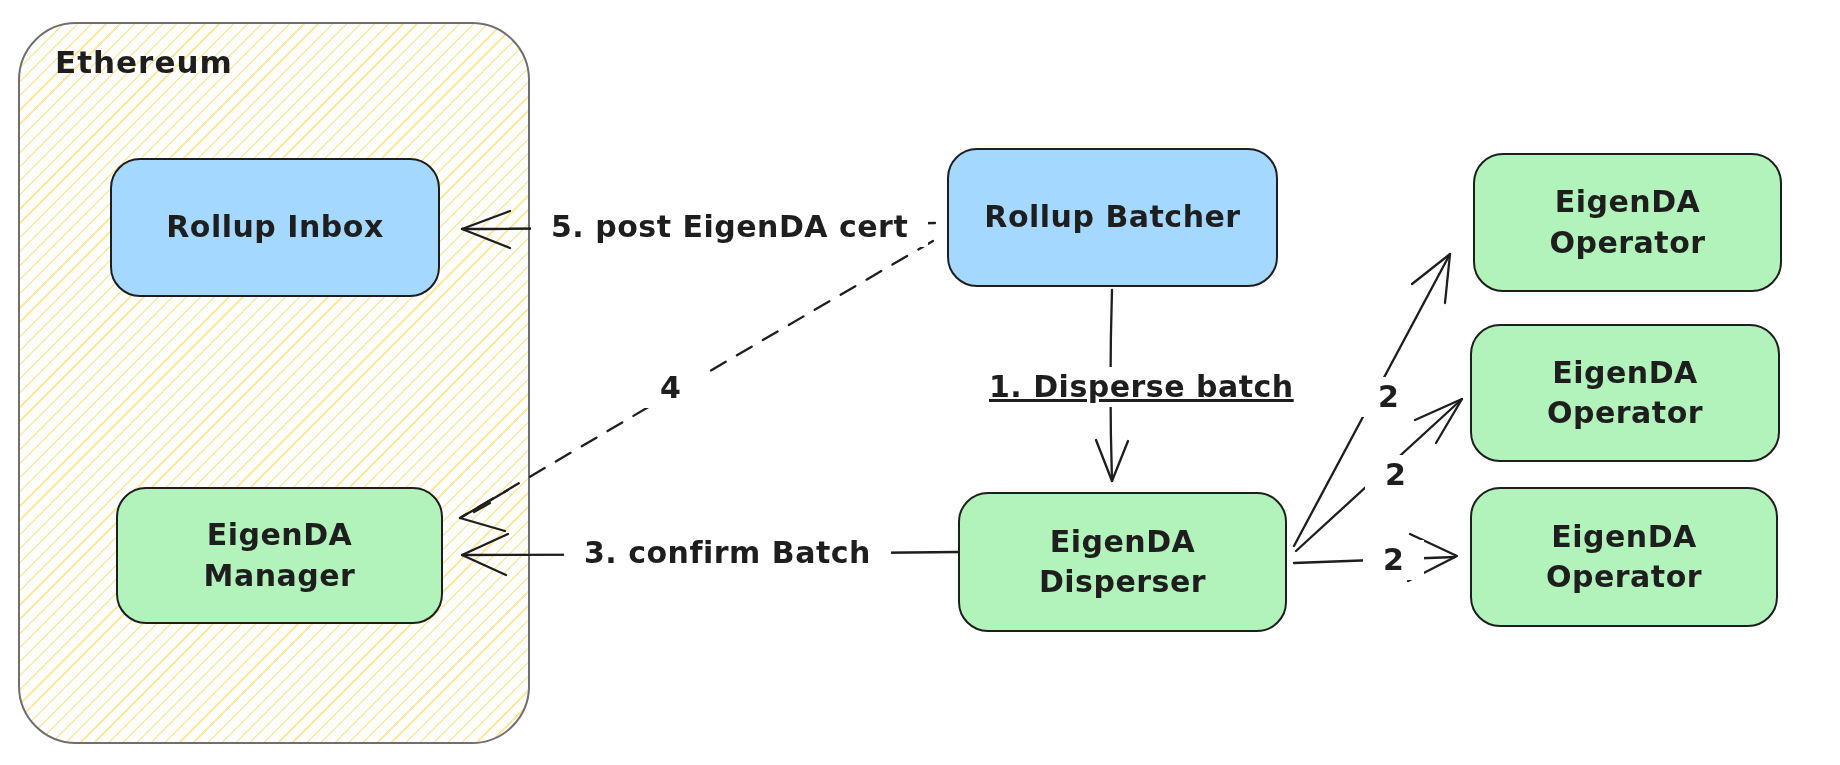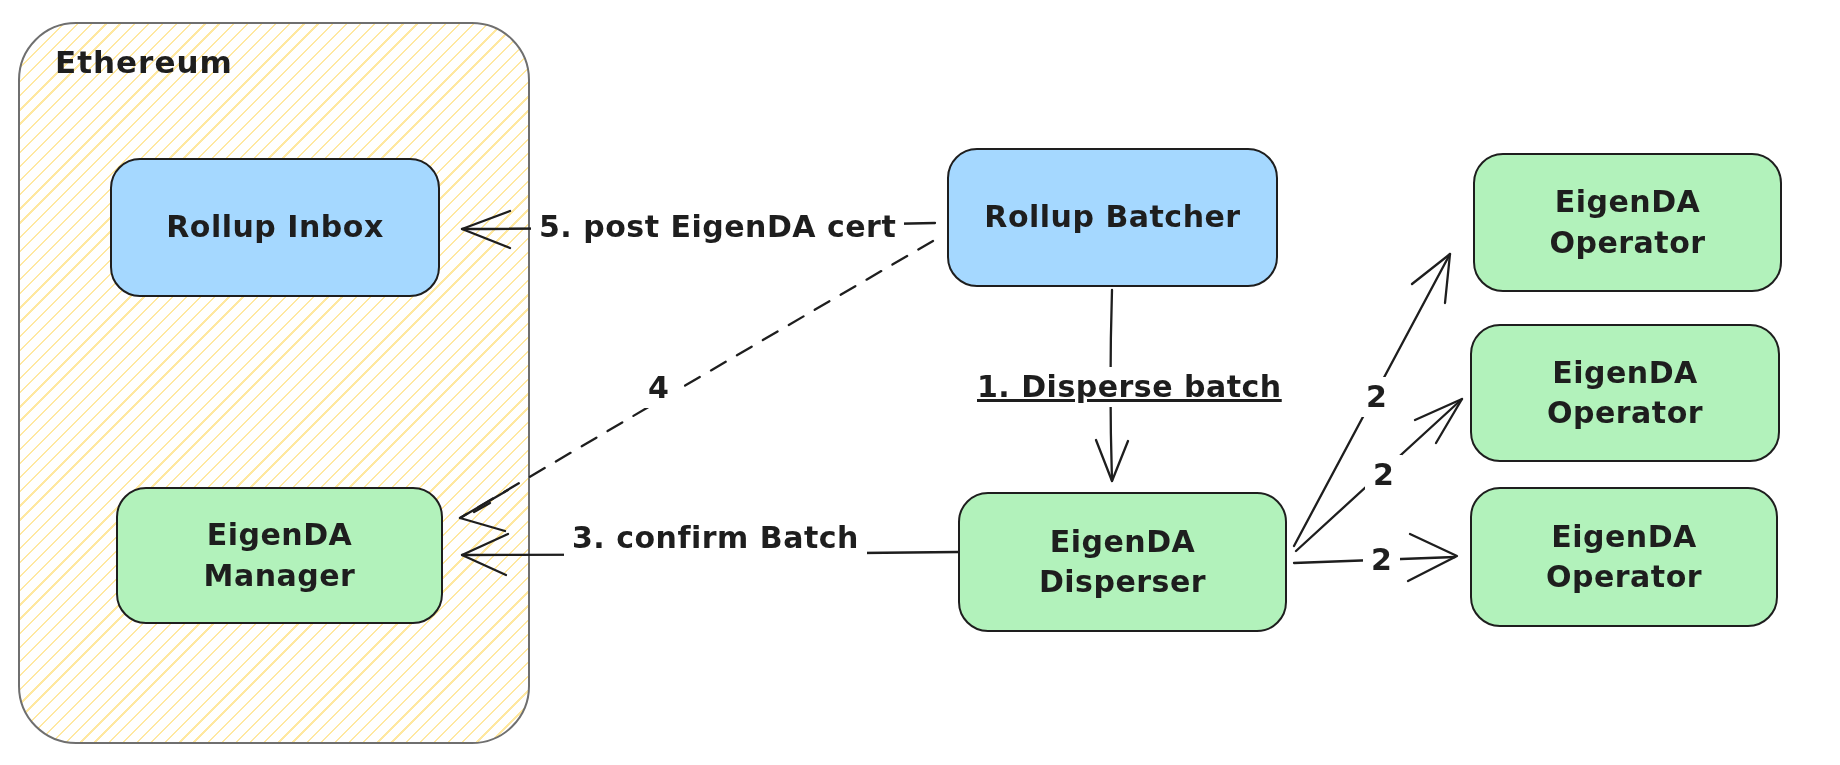--- a/index.html
+++ b/index.html
@@ -60,25 +60,25 @@
     stroke-linecap:round;stroke-linejoin:round;
   }
   svg.arrows .dashed{stroke-dasharray:17 13;}
 
   
   .edge-label{
     position:absolute;
     background:var(--bg);
     font-size:30px;font-weight:600;letter-spacing:0.5px;
     line-height:40px;height:40px;
-    padding:0 8px;
+    padding:0 20px;
     white-space:nowrap;
   }
   #lbl-post-cert      {left:531px; top:207px;}
-  #lbl-confirm-batch  {left:564px; top:518px;}
+  #lbl-confirm-batch  {left:564px; top:533px;}
   #lbl-disperse-batch {left:969px; top:367px;text-decoration:underline;}
   #lbl-step4          {left:640px; top:368px;}
   #lbl-step2a         {left:1358px;top:377px;}
   #lbl-step2b         {left:1365px;top:455px;}
   #lbl-step2c         {left:1363px;top:540px;}
 </style>
 </head>
 <body>
 
 <div class="stage">

